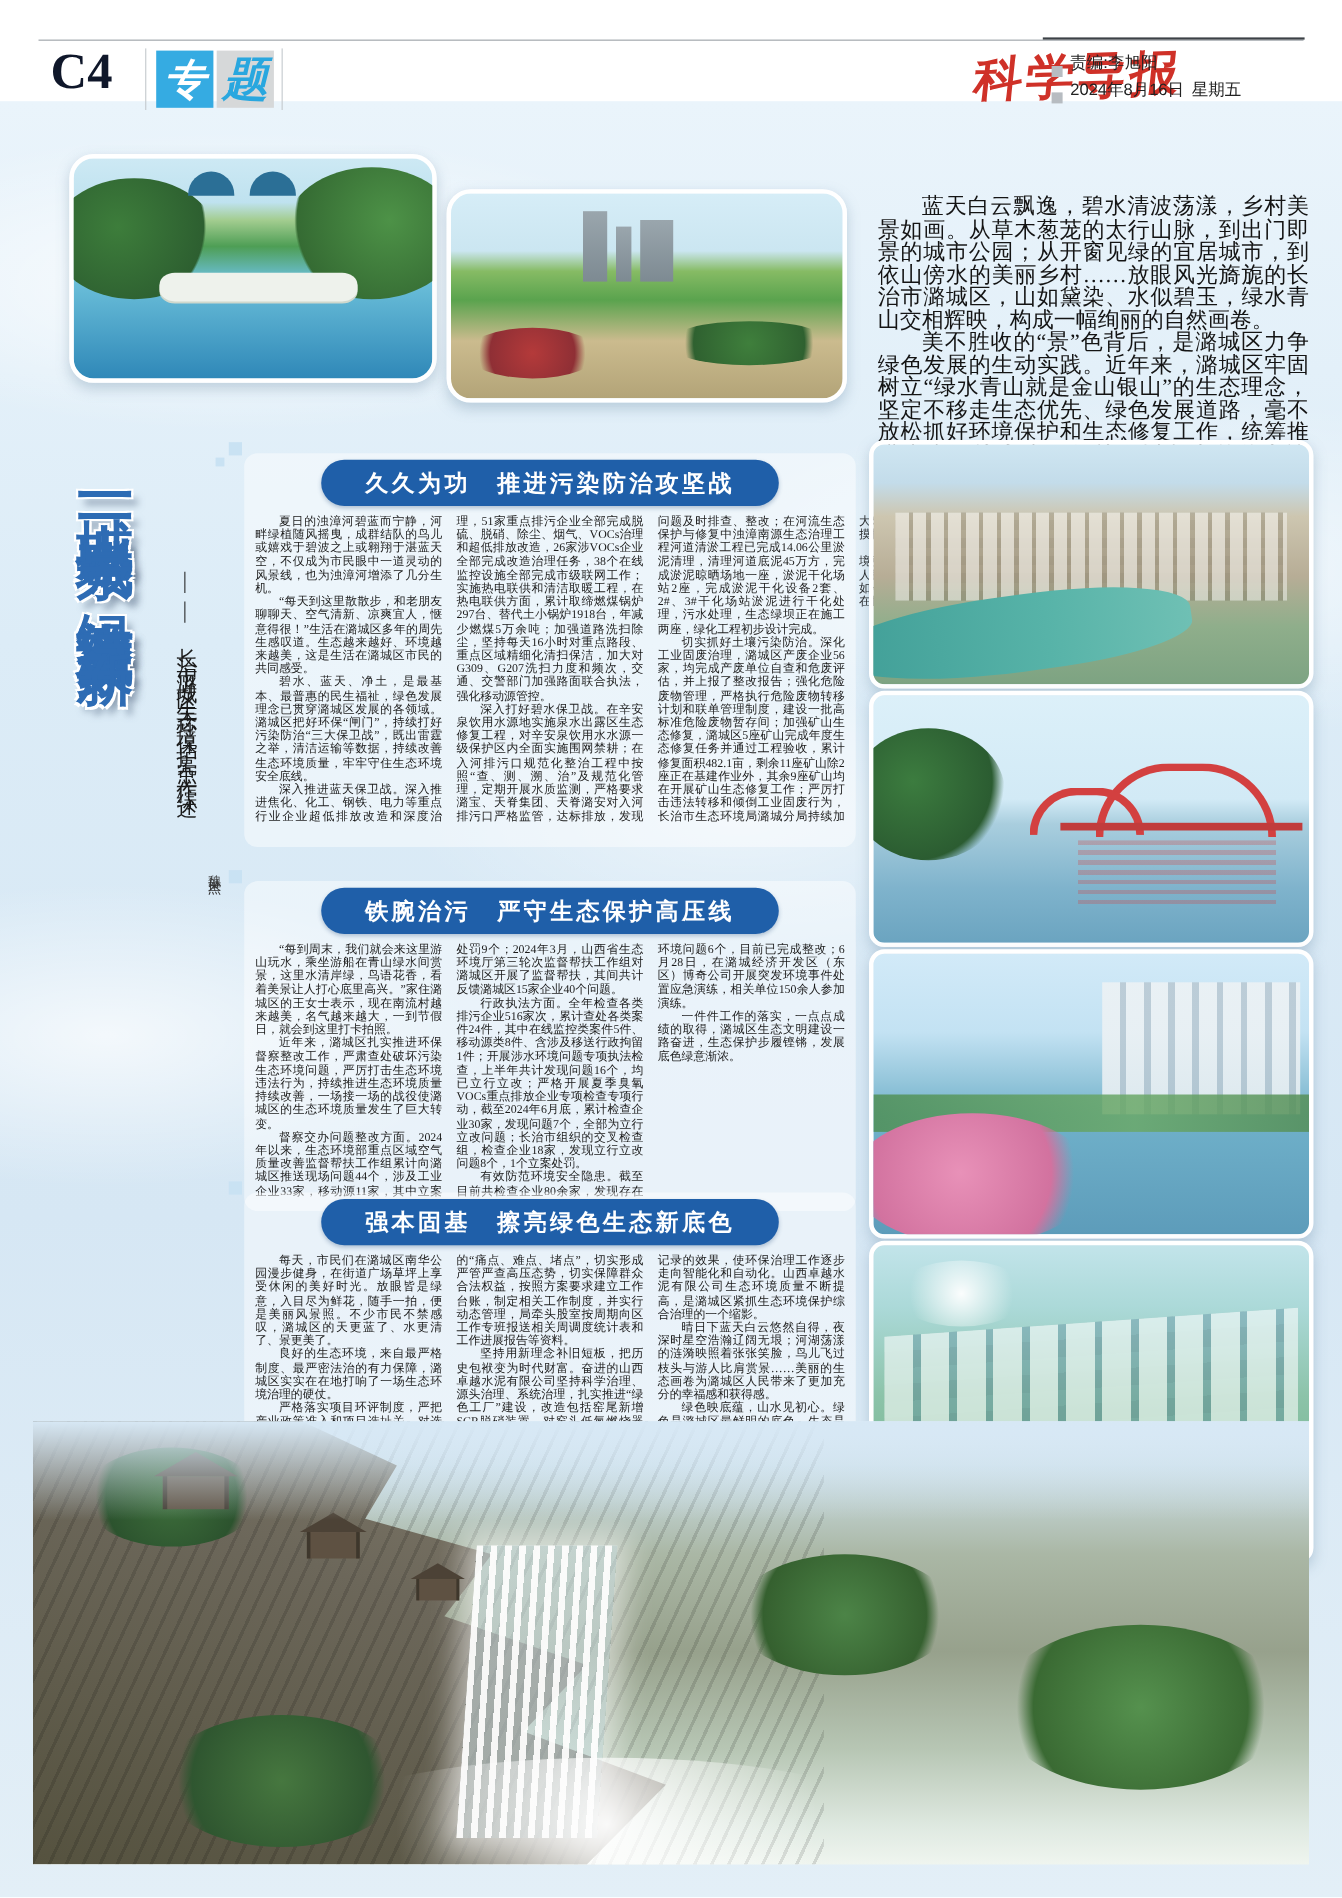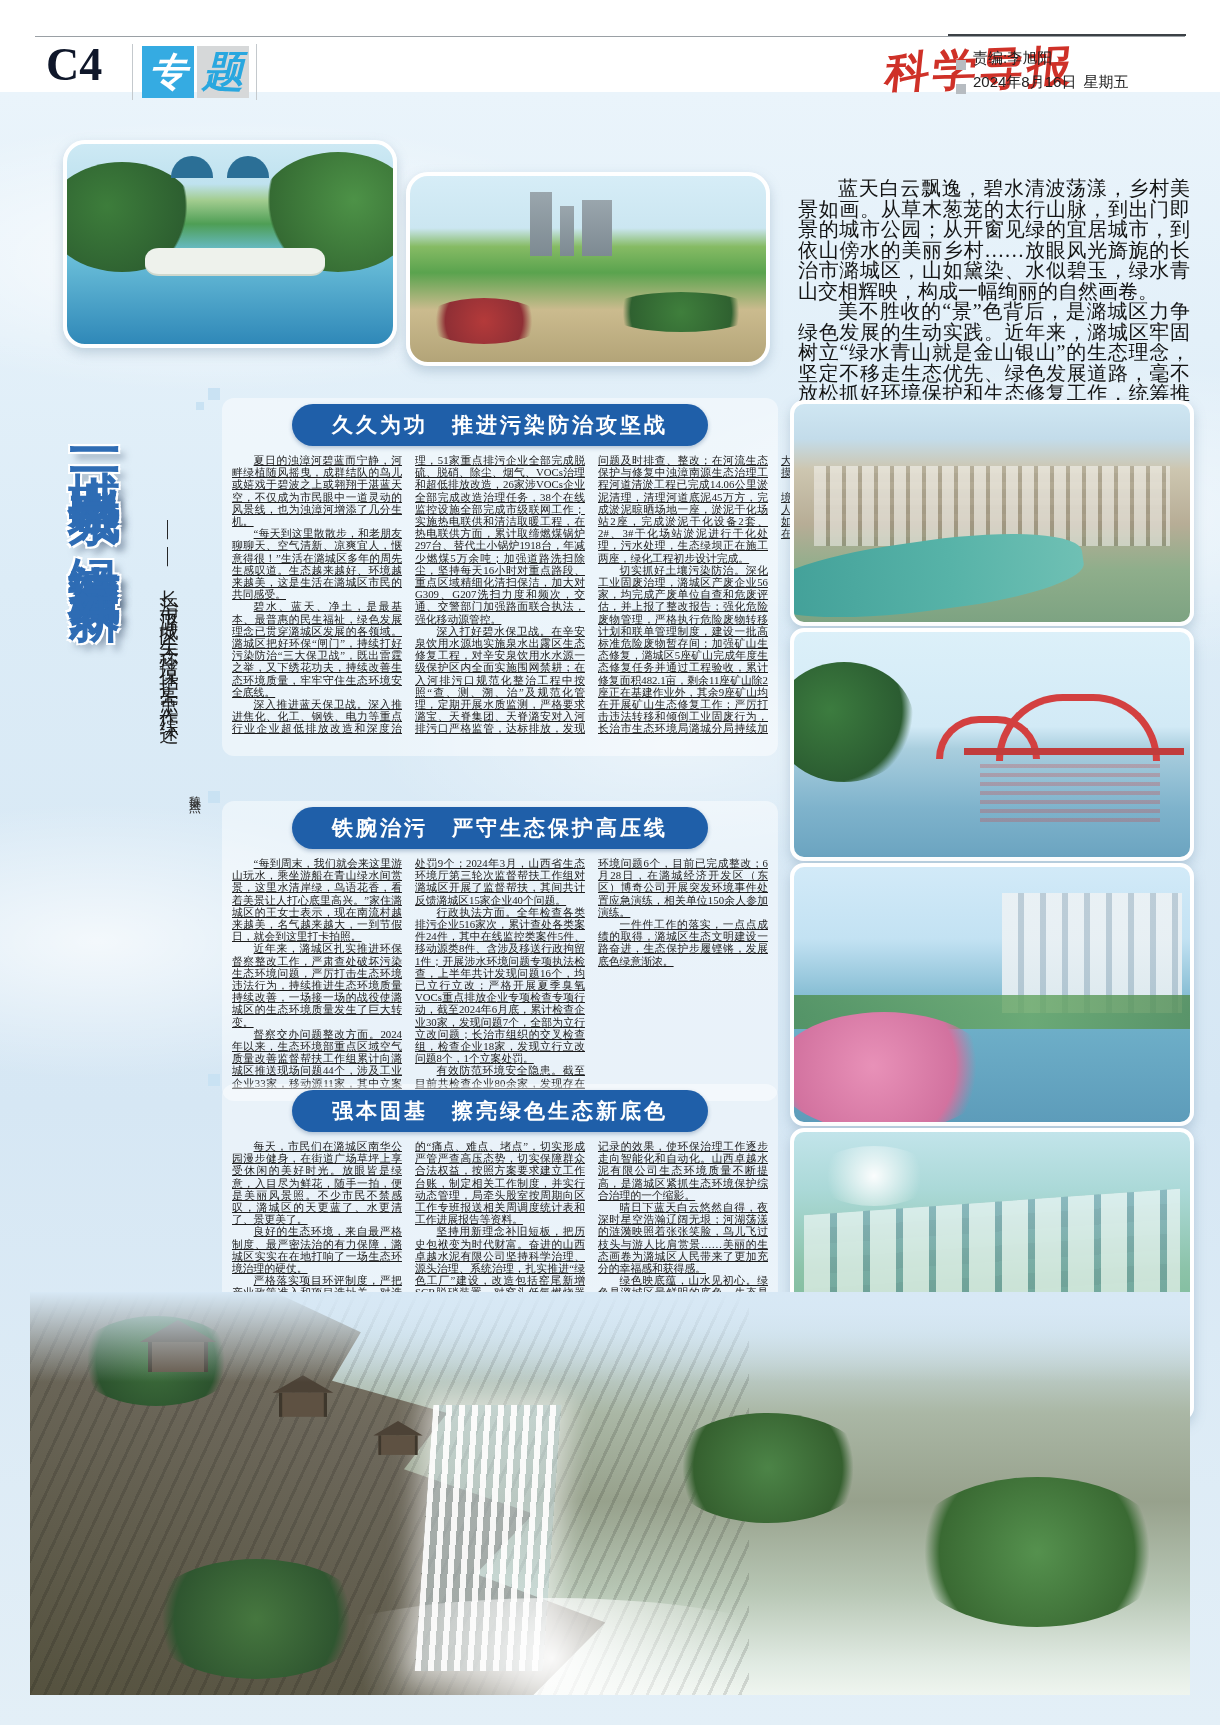--- a/index.html
+++ b/index.html
@@ -70,23 +70,23 @@
     letter-spacing:3px;color:#333;font-family:"Liberation Serif",serif;}
   
   .sec{position:absolute;left:222px;width:556px;background:rgba(255,255,255,.46);
        border-radius:12px;padding:6px 10px 10px;box-sizing:border-box;}
   .deco-sq{position:absolute;background:#c9e2f3;}
   .pill{margin:0 auto;width:max-content;background:#1f5fa9;color:#fff;border-radius:22px;
         padding:7px 40px;font-size:21px;font-weight:700;letter-spacing:3px;
         box-shadow:0 2px 4px rgba(30,70,120,.3);}
   .body{margin-top:8px;column-gap:13px;column-count:3;column-fill:auto;
         font-family:"Liberation Serif",serif;font-size:10.8px;line-height:12.2px;
-        color:#1b1b1b;text-align:justify;text-decoration:underline;}
+        color:#1b1b1b;text-align:justify;}
   .body p{margin:0;text-indent:2em;}
-  .sec1{top:398px;} .sec1 .body{height:292px;}
+  .sec1{top:412px;} .sec1 .body{height:292px;}
   .sec2{top:801px;} .sec2 .body{height:234px;}
   .sec3{top:1084px;} .sec3 .body{height:296px;}
   
   .banner{position:absolute;right:12px;bottom:8px;width:178px;height:48px;border-radius:7px;
     background:linear-gradient(180deg,#f2fbf4 0%,#ddf2e1 55%,#b5e0bd 100%);
     box-shadow:0 1px 3px rgba(60,120,80,.35);overflow:hidden;padding:4px 6px;box-sizing:border-box;}
   .banner .l1{font-size:14px;font-weight:900;color:#2f9e44;letter-spacing:1px;
     text-shadow:1px 1px 0 #fff;}
   .banner .l2{font-size:12.5px;font-weight:900;color:#31a14b;margin-left:22px;
     text-shadow:1px 1px 0 #fff;}
@@ -209,21 +209,21 @@
   <div class="subhead">——长治市潞城区生态环境保护亮点工作综述</div>
   <div class="byline">魏世杰</div>
 
   <section class="sec sec1">
     <div class="deco-sq" style="left:-14px;top:-10px;width:12px;height:12px;"></div>
     <div class="deco-sq" style="left:-26px;top:4px;width:8px;height:8px;"></div>
     <div class="pill">久久为功　推进污染防治攻坚战</div>
     <div class="body">
       <p>夏日的浊漳河碧蓝而宁静，河畔绿植随风摇曳，成群结队的鸟儿或嬉戏于碧波之上或翱翔于湛蓝天空，不仅成为市民眼中一道灵动的风景线，也为浊漳河增添了几分生机。</p>
       <p>“每天到这里散散步，和老朋友聊聊天、空气清新、凉爽宜人，惬意得很！”生活在潞城区多年的周先生感叹道。生态越来越好、环境越来越美，这是生活在潞城区市民的共同感受。</p>
-      <p>碧水、蓝天、净土，是最基本、最普惠的民生福祉，绿色发展理念已贯穿潞城区发展的各领域。潞城区把好环保“闸门”，持续打好污染防治“三大保卫战”，既出雷霆之举，又下绣花功夫，持续改善生态环境质量，牢牢守住生态环境安全底线。</p>
+      <p>碧水、蓝天、净土，是最基本、最普惠的民生福祉，绿色发展理念已贯穿潞城区发展的各领域。潞城区把好环保“闸门”，持续打好污染防治“三大保卫战”，既出雷霆之举，清洁运输等数据，持续改善生态环境质量，牢牢守住生态环境安全底线。</p>
       <p>深入推进蓝天保卫战。深入推进焦化、化工、钢铁、电力等重点行业企业超低排放改造和深度治理，51家重点排污企业全部完成脱硫、脱硝、除尘、烟气、VOCs治理和超低排放改造，26家涉VOCs企业全部完成改造治理任务，38个在线监控设施全部完成市级联网工作；实施热电联供和清洁取暖工程，在热电联供方面，累计取缔燃煤锅炉297台、替代土小锅炉1918台，年减少燃煤5万余吨；加强道路洗扫除尘，坚持每天16小时对重点路段、重点区域精细化清扫保洁，加大对G309、G207洗扫力度和频次，交通、交警部门加强路面联合执法，强化移动源管控。</p>
       <p>深入打好碧水保卫战。在辛安泉饮用水源地实施泉水出露区生态修复工程，对辛安泉饮用水水源一级保护区内全面实施围网禁耕；在入河排污口规范化整治工程中按照“查、测、溯、治”及规范化管理，定期开展水质监测，严格要求潞宝、天脊集团、天脊潞安对入河排污口严格监管，达标排放，发现问题及时排查、整改；在河流生态保护与修复中浊漳南源生态治理工程河道清淤工程已完成14.06公里淤泥清理，清理河道底泥45万方，完成淤泥晾晒场地一座，淤泥干化场站2座，完成淤泥干化设备2套、2#、3#干化场站淤泥进行干化处理，污水处理，生态绿坝正在施工两座，绿化工程初步设计完成。</p>
       <p>切实抓好土壤污染防治。深化工业固废治理，潞城区产废企业56家，均完成产废单位自查和危废评估，并上报了整改报告；强化危险废物管理，严格执行危险废物转移计划和联单管理制度，建设一批高标准危险废物暂存间；加强矿山生态修复，潞城区5座矿山完成年度生态修复任务并通过工程验收，累计修复面积482.1亩，剩余11座矿山除2座正在基建作业外，其余9座矿山均在开展矿山生态修复工作；严厉打击违法转移和倾倒工业固废行为，长治市生态环境局潞城分局持续加大对工业固体废物排查整治，通过摸排历史遗留固废量为0。</p>
       <p>空气更清新、河水更清澈，环境更优美。生态环境改善带给潞城人民越来越多的幸福感和获得感。如今的潞城区，以崭新的姿态呈现在世人面前。</p>
     </div>
   </section>
 
   <section class="sec sec2">
     <div class="deco-sq" style="left:-14px;top:-10px;width:12px;height:12px;"></div>
     <div class="pill">铁腕治污　严守生态保护高压线</div>

